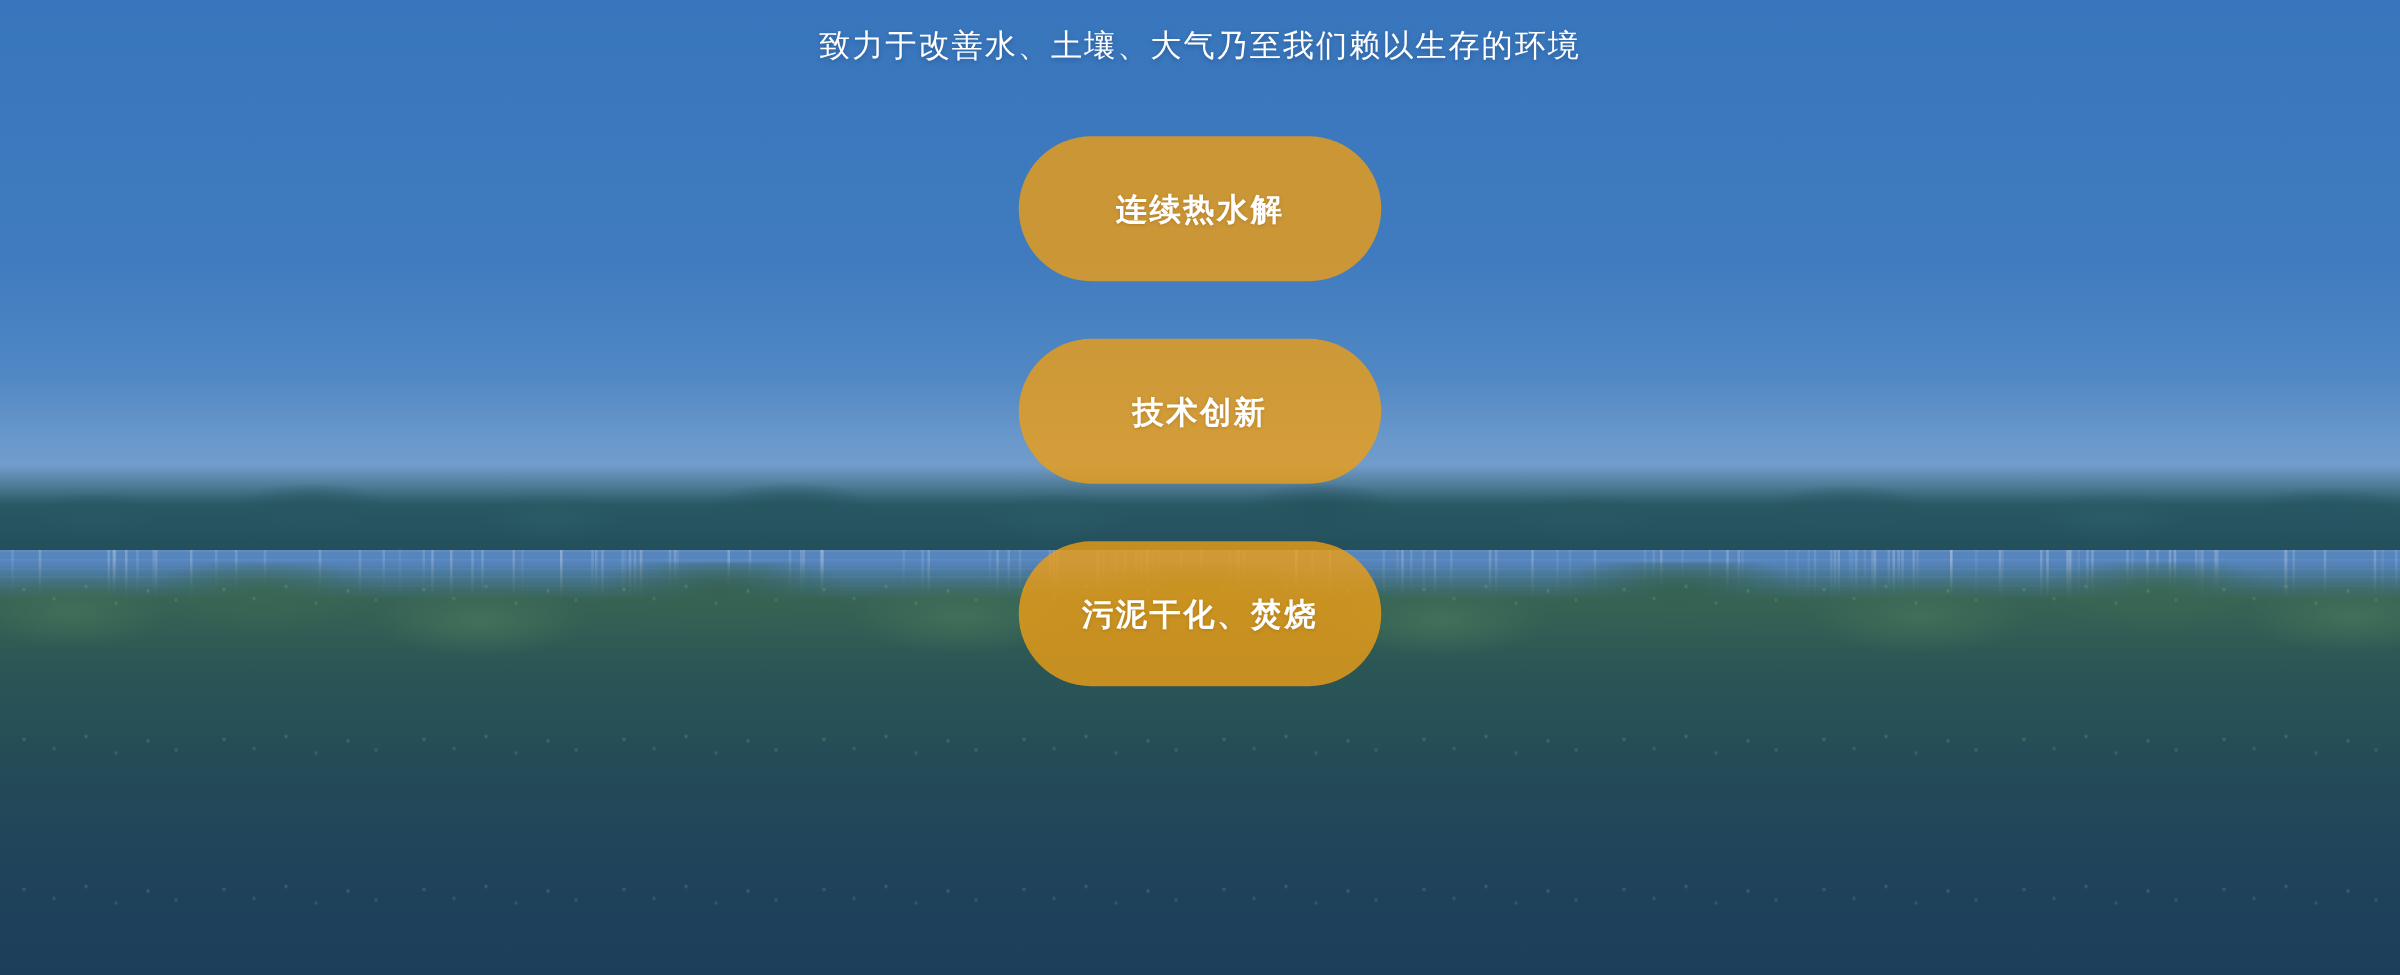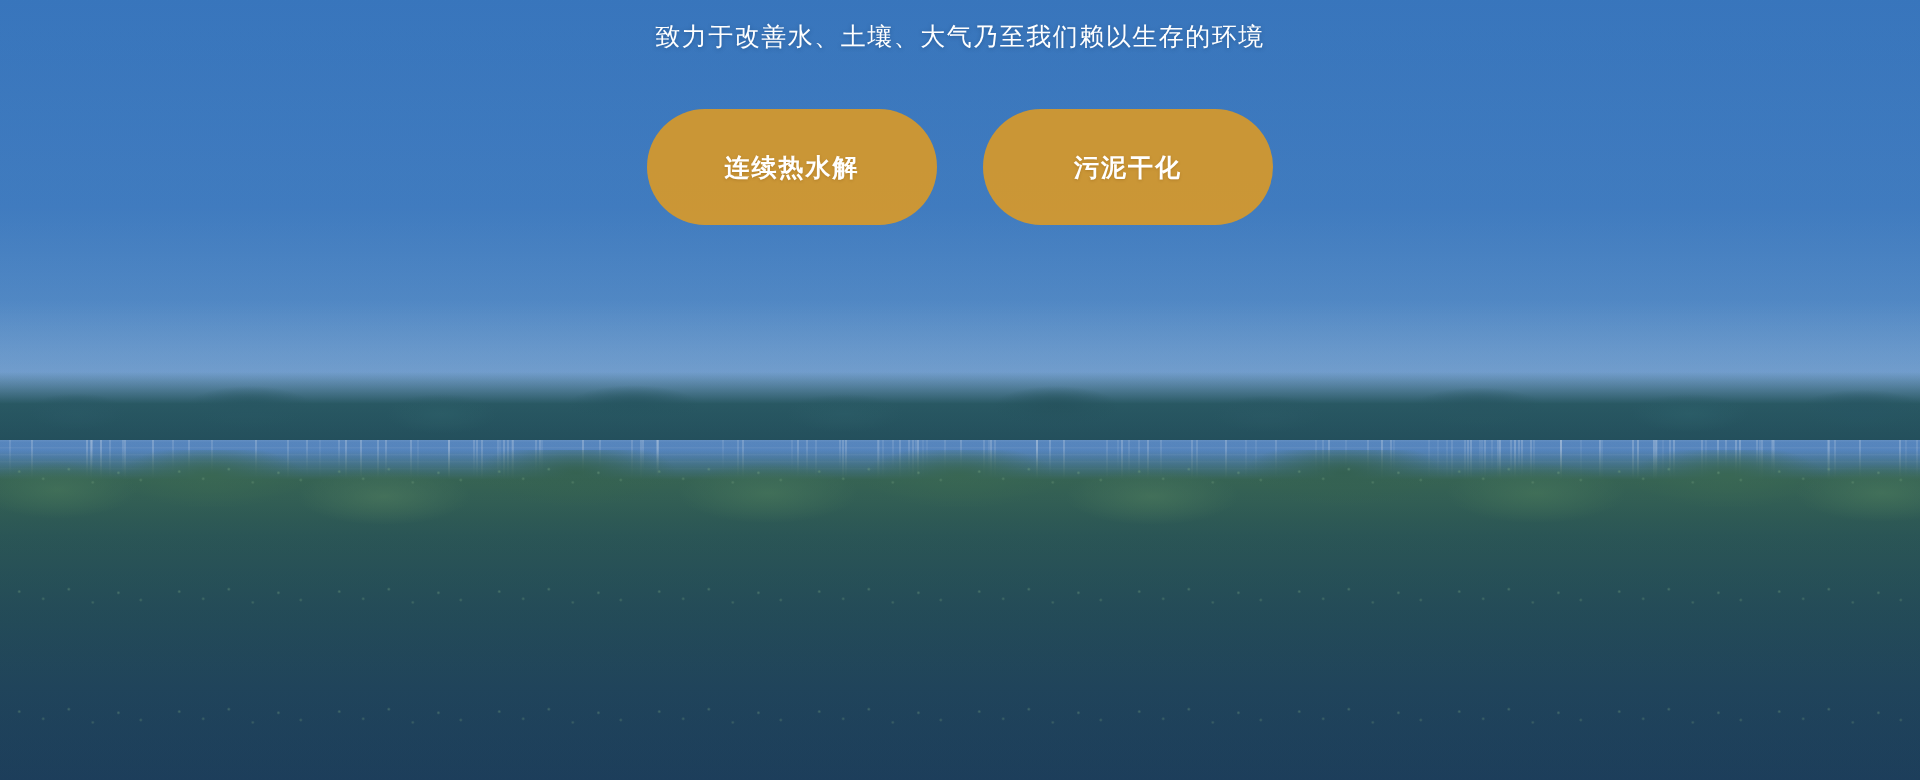--- a/index.html
+++ b/index.html
@@ -149,20 +149,21 @@
     font-weight:400;
     color:#ffffff;
     letter-spacing:1.5px;
     text-shadow:0 1px 4px rgba(15,45,85,.35);
   }
 
   .pills {
     margin-top:56px;
     display:flex;
     gap:46px;
+    flex-direction:column;
   }
   .pill {
     height:116px;
     min-width:290px;
     padding:0 44px;
     display:flex; align-items:center; justify-content:center;
     border-radius:58px;
     background:rgba(238,157,20,.80);
     color:#ffffff;
     font-size:25px;
@@ -411,17 +412,18 @@
 
   <div class="tint"></div>
 
   <div class="content">
 
 
     <div class="subtitle">致力于改善水、土壤、大气乃至我们赖以生存的环境</div>
 
     <div class="pills">
       <div class="pill">连续热水解</div>
-      <div class="pill">污泥干化</div>
+      <div class="pill">技术创新</div>
+      <div class="pill">污泥干化、焚烧</div>
     </div>
 
   </div>
 </div>
 
 </body></html>

